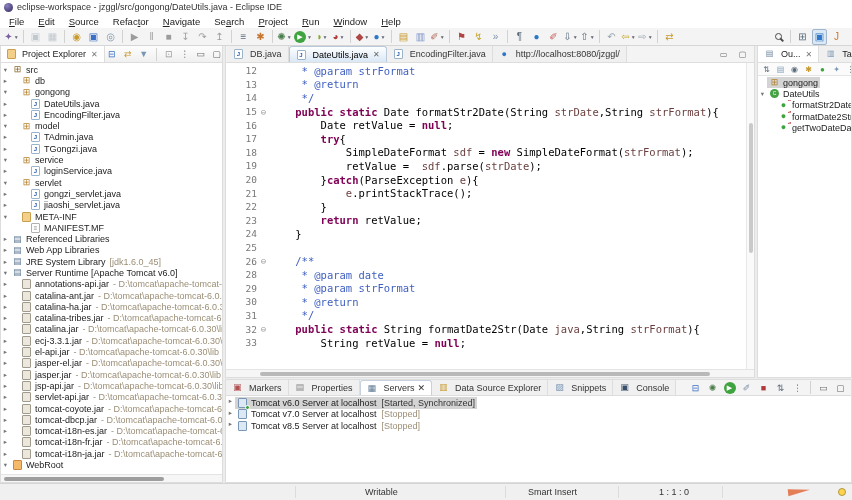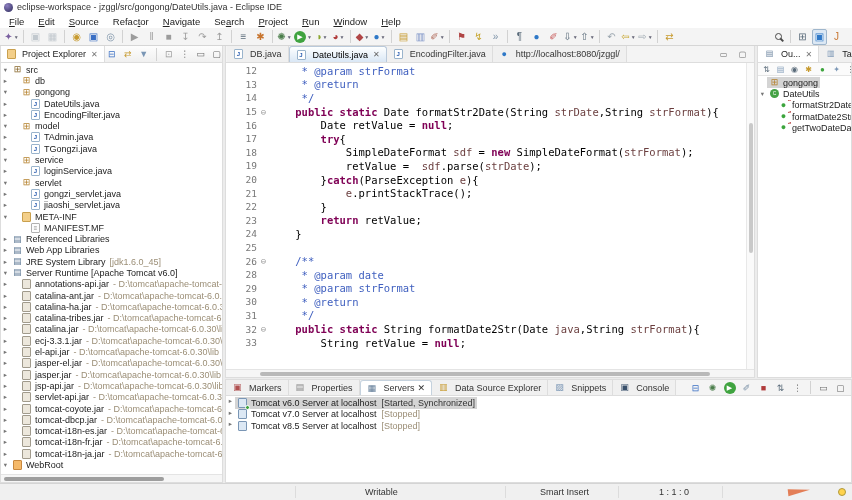--- a/index.html
+++ b/index.html
@@ -1058,19 +1058,19 @@
           </div>
         </div>
     </div>
   </div>
 </div>
 
 <div class="statusbar">
   <span class="sb-div" style="left:295px"></span>
   <span class="sb-item" style="left:365px">Writable</span>
   <span class="sb-div" style="left:505px"></span>
-  <span class="sb-item" style="left:540px">Smart Insert</span>
+  <span class="sb-item" style="left:528px">Smart Insert</span>
   <span class="sb-div" style="left:618px"></span>
   <span class="sb-item" style="left:659px">1 : 1 : 0</span>
   <span class="sb-div" style="left:722px"></span>
   <span class="pointer"></span>
   <span class="sb-note"></span>
 </div>
 
 </body></html>

